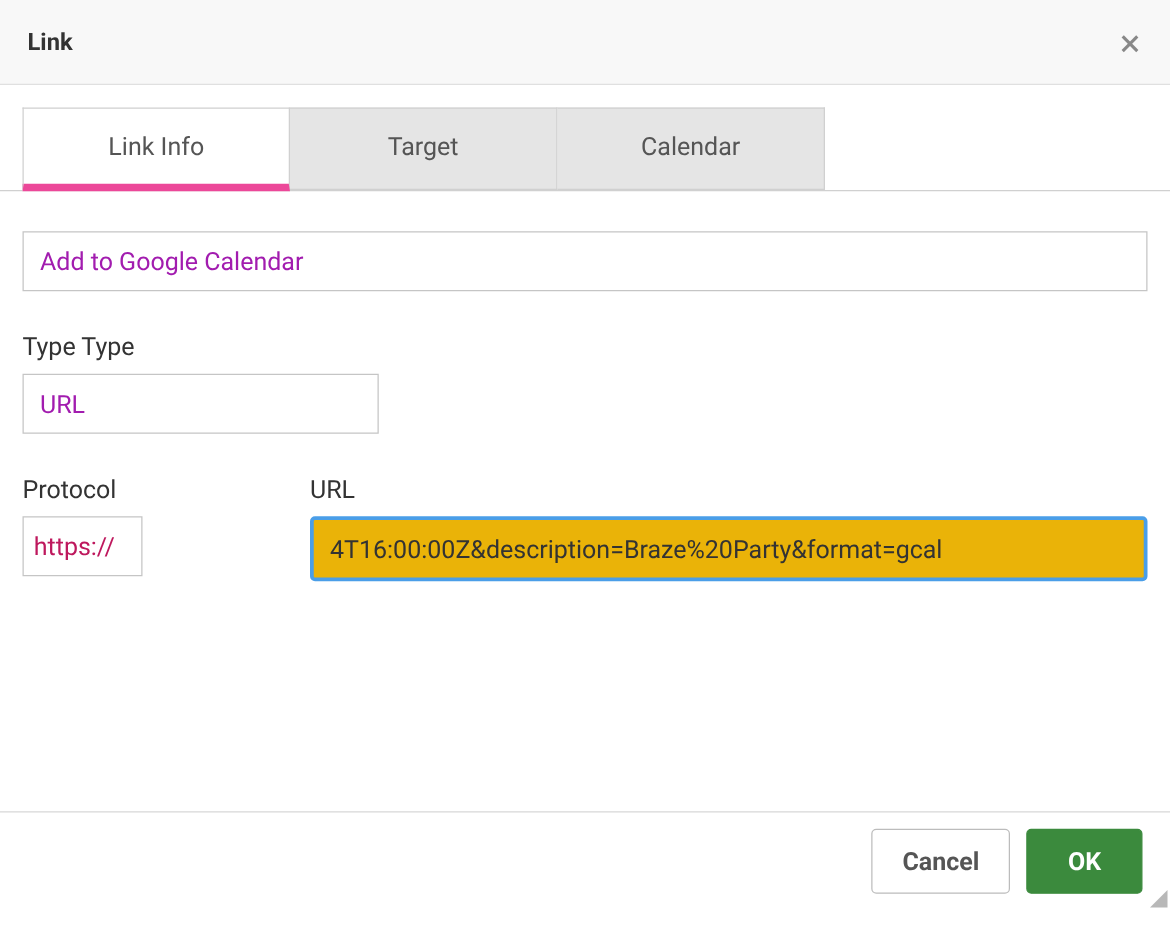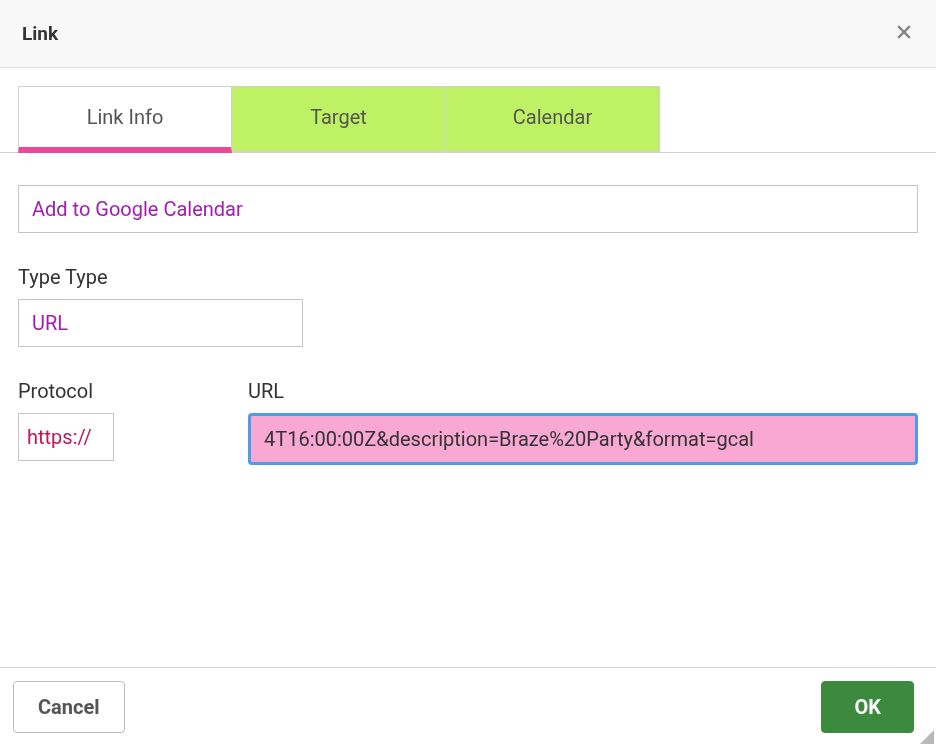--- a/index.html
+++ b/index.html
@@ -11,21 +11,21 @@
       font-family: -apple-system, BlinkMacSystemFont, "Segoe UI", Roboto, Helvetica, Arial, sans-serif;
       background: #fff;
       width: 936px;
       height: 746px;
       overflow: hidden;
       position: relative;
     }
     .dialog-header {
       display: flex;
       justify-content: space-between;
-      align-items: flex-start;
+      align-items: flex-end;
       padding: 22px 22px 22px 22px;
       background: #f8f8f8;
       border-bottom: 1px solid #e0e0e0;
     }
     .dialog-title {
       font-size: 19px;
       font-weight: 700;
       color: #333;
     }
     .close-icon {
@@ -45,21 +45,21 @@
       display: flex;
       padding: 18px 18px 0 18px;
       border-bottom: 1px solid #d0d0d0;
     }
     .tab {
       padding: 18px 0;
       width: 214px;
       text-align: center;
       font-size: 20px;
       color: #555;
-      background: #bef264;
+      background: #e5e5e5;
       border: 1px solid #d0d0d0;
       border-left: none;
       cursor: pointer;
       position: relative;
     }
     .tab:first-child {
       border-left: 1px solid #d0d0d0;
     }
     .tab.active {
       background: #fff;
@@ -110,31 +110,31 @@
       background: #fff;
       font-family: inherit;
     }
     .url-input {
       width: 100%;
       padding: 11px 13px;
       font-size: 20px;
       color: #333;
       border: 3px solid #4a9ee8;
       border-radius: 4px;
-      background: #f9a8d4;
+      background: #eab308;
       font-family: inherit;
       outline: none;
     }
     .footer {
       position: absolute;
-      bottom: 0;
+      bottom: 18px;
       left: 0;
       right: 0;
       display: flex;
-      justify-content: space-between;
+      justify-content: flex-end;
       align-items: center;
       gap: 13px;
       padding: 13px 22px 13px 13px;
       border-top: 1px solid #d8d8d8;
       background: #fff;
     }
     .btn {
       padding: 13px 24px;
       font-size: 20px;
       font-weight: 700;

